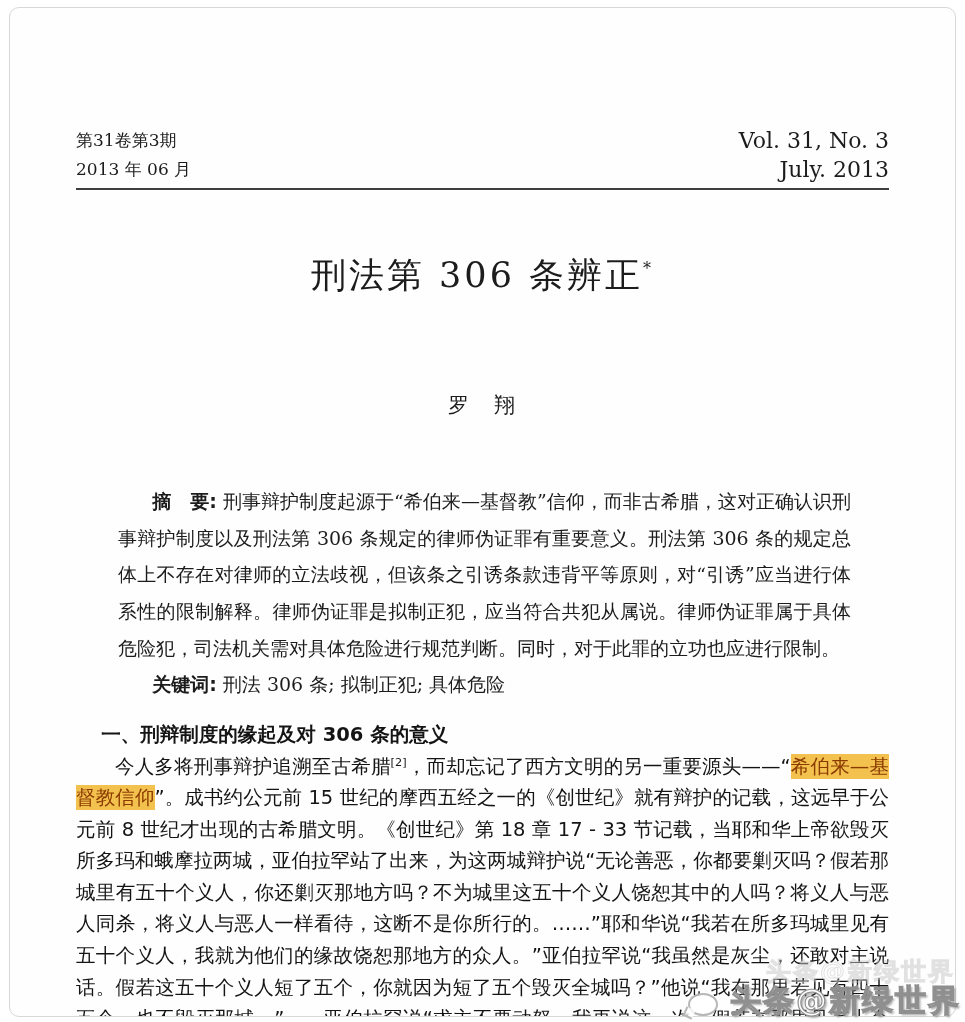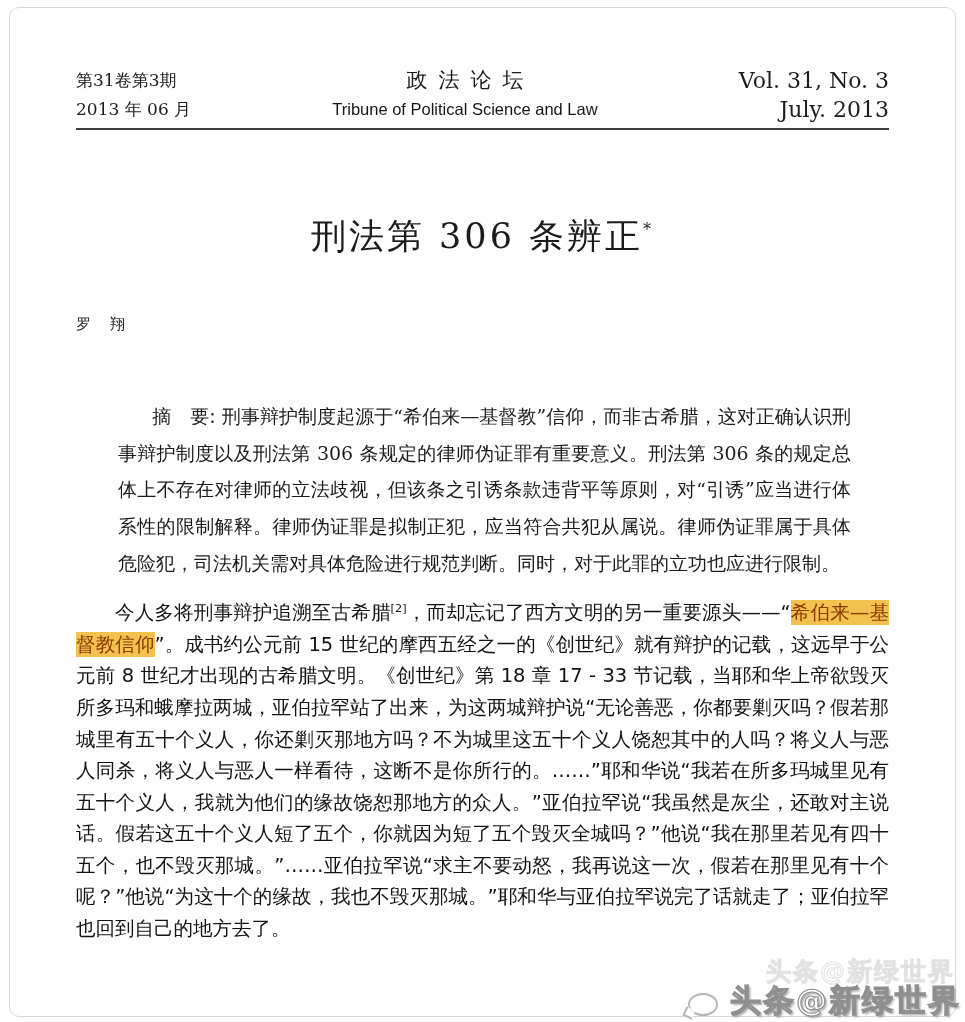--- a/index.html
+++ b/index.html
@@ -15,21 +15,21 @@
     position: absolute;
     left: 9px; right: 9px; top: 7px; bottom: 5px;
     background: #fefefe;
     border: 1px solid #d7d7d7;
     border-radius: 10px;
     padding: 0 66px;
     overflow: hidden;
   }
   
   .j-header {
-    margin-top: 58px;
+    margin-top: 118px;
     display: flex;
     justify-content: space-between;
     align-items: flex-start;
   }
   .j-left { font-size: 17px; line-height: 29px; white-space: nowrap; }
   .j-center { text-align: center; flex: 1; }
   .j-title-cn {
     font-size: 21px; letter-spacing: 11px; line-height: 29px;
     padding-left: 11px; 
   }
@@ -37,43 +37,44 @@
     font-family: "Liberation Sans", "DejaVu Sans", sans-serif;
     font-size: 16.5px; line-height: 28px; color: #161616;
   }
   .j-right { font-size: 22px; line-height: 29px; text-align: right; white-space: nowrap; }
   .header-rule {
     margin-top: 4px;
     border-top: 2.5px solid #3e3e3e;
   }
   
   .article-title {
-    margin-top: 83px;
+    margin-top: 62px;
     text-align: center;
     font-size: 35px;
     font-weight: 500;
     letter-spacing: 3px;
   }
   .article-title sup { font-size: 16px; font-weight: 400; }
   .author {
-    margin-top: 55px;
-    font-size: 15px;
+    margin-top: 92px;
+    text-align: center;
+    font-size: 21px;
     letter-spacing: 2px;
   }
   
   .abstract {
     margin: 64px 38px 0 42px;
     font-size: 19px;
     line-height: 1.93;
     text-align: justify;
   }
   .abstract p { text-indent: 1.8em; }
   .abstract b {
     font-family: "DejaVu Sans", "Liberation Sans", sans-serif;
-    font-weight: 400;
+    font-weight: 700;
   }
   
   .body-text {
     margin-top: 16px;
     font-family: "DejaVu Sans", "Liberation Sans", sans-serif;
     font-size: 19.5px;
     line-height: 1.62;
     text-align: justify;
     color: #141414;
   }
@@ -133,42 +134,40 @@
 </head>
 <body>
 
 <div class="page-card">
 
   <header class="j-header">
     <div class="j-left">
       <div>第31卷第3期</div>
       <div>2013 年 06 月</div>
     </div>
-    <div class="j-center">
-      <div class="j-title-cn">政法论坛</div>
-      <div class="j-title-en">Tribune of Political Science and Law</div>
-    </div>
     <div class="j-right">
       <div>Vol. 31, No. 3</div>
       <div>July. 2013</div>
     </div>
   </header>
 
   <div class="header-rule"></div>
 
   <h1 class="article-title"><span>刑法第 306 条辨正</span><sup>*</sup></h1>
 
   <div class="author">罗　翔</div>
 
   <section class="abstract">
     <p><b>摘　要:</b> <span>刑事辩护制度起源于“希伯来—基督教”信仰，而非古希腊，这对正确认识刑事辩护制度以及刑法第 306 条规定的律师伪证罪有重要意义。刑法第 306 条的规定总体上不存在对律师的立法歧视，但该条之引诱条款违背平等原则，对“引诱”应当进行体系性的限制解释。律师伪证罪是拟制正犯，应当符合共犯从属说。律师伪证罪属于具体危险犯，司法机关需对具体危险进行规范判断。同时，对于此罪的立功也应进行限制。</span></p>
+    <p><b>关键词:</b> <span>刑法 306 条; 拟制正犯; 具体危险</span></p>
   </section>
 
   <section class="body-text">
 
+    <p class="section-heading">一、刑辩制度的缘起及对 306 条的意义</p>
 
     <p><span>今人多将刑事辩护追溯至古希腊</span><sup class="fn">[2]</sup><span>，而却忘记了西方文明的另一重要源头——“</span><span class="hl">希伯来—基督教信仰</span><span>”。成书约公元前 15 世纪的摩西五经之一的《创世纪》就有辩护的记载，这远早于公元前 8 世纪才出现的古希腊文明。《创世纪》第 18 章 17 - 33 节记载，当耶和华上帝欲毁灭所多玛和蛾摩拉两城，亚伯拉罕站了出来，为这两城辩护说“无论善恶，你都要剿灭吗？假若那城里有五十个义人，你还剿灭那地方吗？不为城里这五十个义人饶恕其中的人吗？将义人与恶人同杀，将义人与恶人一样看待，这断不是你所行的。……”耶和华说“我若在所多玛城里见有五十个义人，我就为他们的缘故饶恕那地方的众人。”亚伯拉罕说“我虽然是灰尘，还敢对主说话。假若这五十个义人短了五个，你就因为短了五个毁灭全城吗？”他说“我在那里若见有四十五个，也不毁灭那城。”……亚伯拉罕说“求主不要动怒，我再说这一次，假若在那里见有十个呢？”他说“为这十个的缘故，我也不毁灭那城。”耶和华与亚伯拉罕说完了话就走了；亚伯拉罕也回到自己的地方去了。</span></p>
   </section>
 
 </div>
 
 <div class="watermark">
   <span class="watermark-ghost">头条@新绿世界</span>
   <span class="speech-bubble-icon"></span>
   <span class="watermark-main">头条@新绿世界</span>

